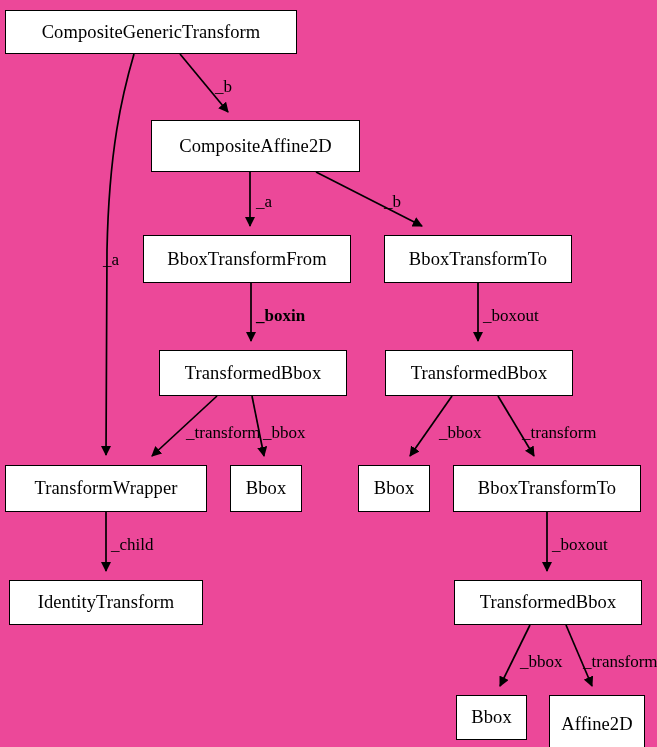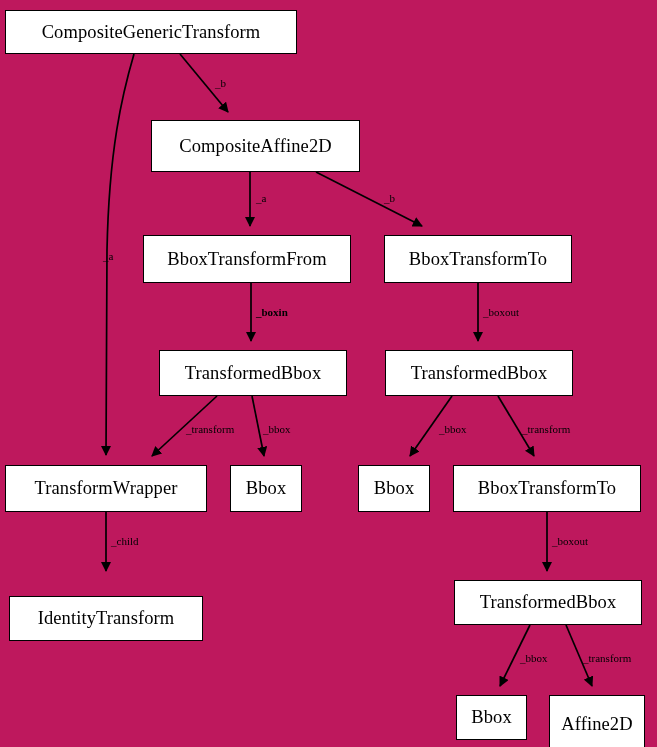--- a/index.html
+++ b/index.html
@@ -4,21 +4,21 @@
 <style>
   html, body {
     margin: 0;
     padding: 0;
     background: #ffffff;
   }
   #canvas {
     position: relative;
     width: 657px;
     height: 747px;
-    background: #be185d;
+    background: #ec4899;
     overflow: hidden;
     font-family: "Liberation Serif", "DejaVu Serif", serif;
   }
   svg.edges {
     position: absolute;
     left: 0;
     top: 0;
     width: 657px;
     height: 747px;
     pointer-events: none;
@@ -35,21 +35,21 @@
     white-space: nowrap;
   }
   .node-label {
     font-size: 18.5px;
     line-height: 1;
     letter-spacing: 0.1px;
   }
   .edge-label {
     position: absolute;
     font-family: "Liberation Serif", "DejaVu Serif", serif;
-    font-size: 11px;
+    font-size: 17px;
     color: #000000;
     white-space: nowrap;
     line-height: 1;
   }
 </style>
 </head>
 <body>
 
 <div id="canvas">
   <svg class="edges" viewBox="0 0 657 747" xmlns="http://www.w3.org/2000/svg">
@@ -99,21 +99,21 @@
       </div>
       <div class="node" style="left: 230px; top: 465px; width: 72px; height: 47px;">
         <span class="node-label">Bbox</span>
       </div>
       <div class="node" style="left: 358px; top: 465px; width: 72px; height: 47px;">
         <span class="node-label">Bbox</span>
       </div>
       <div class="node" style="left: 453px; top: 465px; width: 188px; height: 47px;">
         <span class="node-label">BboxTransformTo</span>
       </div>
-      <div class="node" style="left: 9px; top: 580px; width: 194px; height: 45px; margin-top: 16px;">
+      <div class="node" style="left: 9px; top: 580px; width: 194px; height: 45px;">
         <span class="node-label">IdentityTransform</span>
       </div>
       <div class="node" style="left: 454px; top: 580px; width: 188px; height: 45px;">
         <span class="node-label">TransformedBbox</span>
       </div>
       <div class="node" style="left: 456px; top: 695px; width: 71px; height: 45px;">
         <span class="node-label">Bbox</span>
       </div>
       <div class="node" style="left: 549px; top: 695px; width: 96px; height: 59px;">
         <span class="node-label">Affine2D</span>

